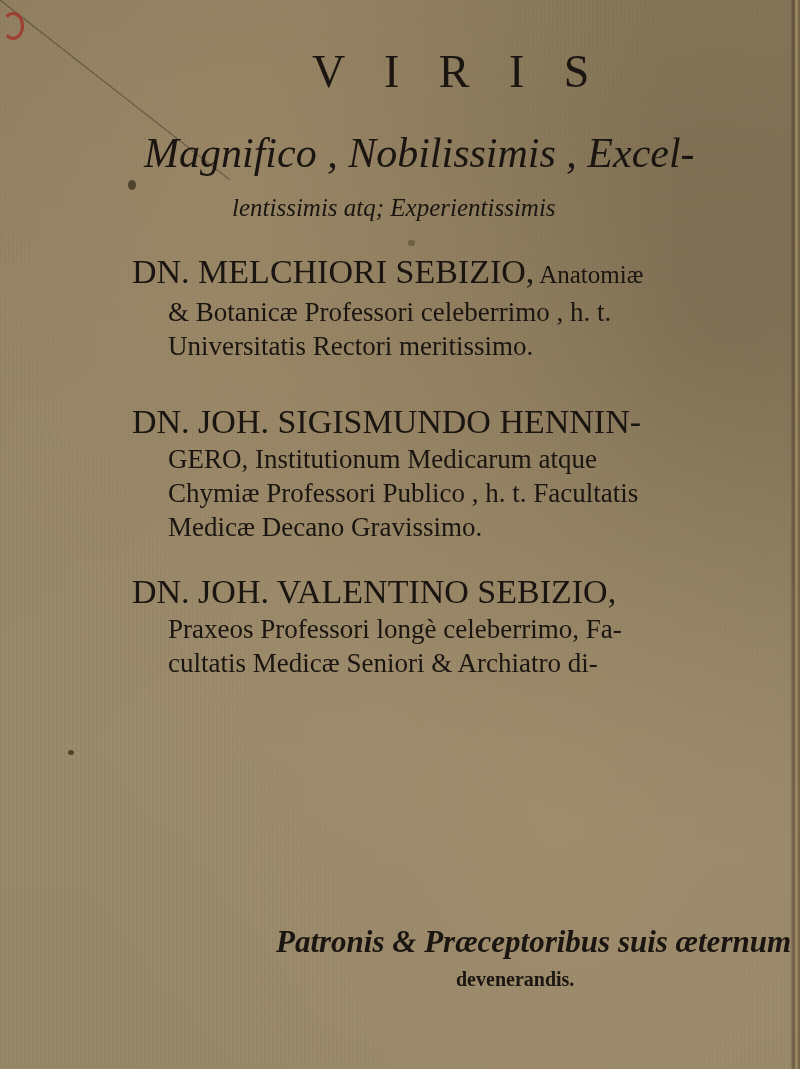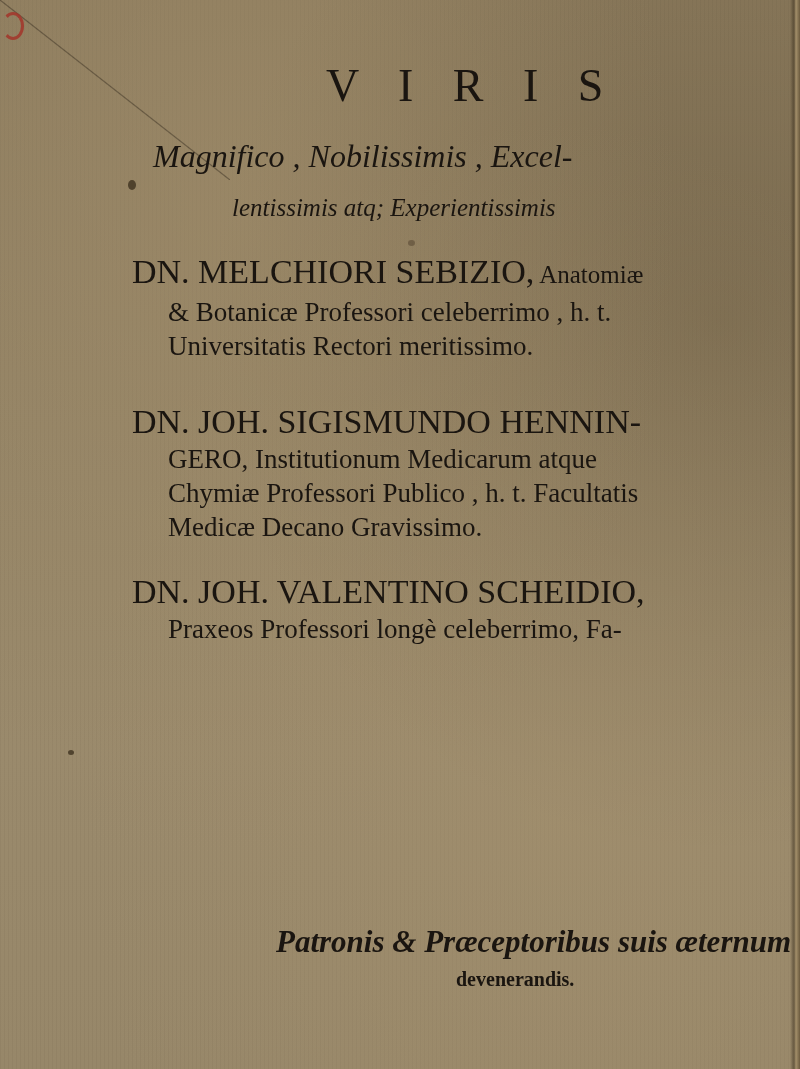--- a/index.html
+++ b/index.html
@@ -58,31 +58,31 @@
       background: rgba(50,38,22,0.7);
     }
 
     .title {
       position: absolute;
       left: 312px;
       top: 45px;
       font-size: 46px;
       letter-spacing: 14px;
       font-weight: normal;
-      margin: 14px;
+      margin: 0;
       text-align: center;
     }
     .dedication-line1 {
       position: absolute;
       left: 140px;
       top: 125px;
       font-style: italic;
-      font-size: 32px;
+      font-size: 42px;
       white-space: nowrap;
-      margin: 13px;
+      margin: 4px;
     }
     .dedication-line2 {
       position: absolute;
       left: 220px;
       top: 182px;
       font-style: italic;
       font-size: 25px;
       white-space: nowrap;
       margin: 12px;
     }
@@ -155,19 +155,20 @@
   </div>
 
   <div class="entry entry-2">
     <div class="name-line"><span>DN. JOH. SIGISMUNDO HENNIN-</span></div>
     <div class="desc-line">GERO, Institutionum Medicarum atque</div>
     <div class="desc-line">Chymiæ Professori Publico , h. t. Facultatis</div>
     <div class="desc-line">Medicæ Decano Gravissimo.</div>
   </div>
 
   <div class="entry entry-3">
-    <div class="name-line"><span>DN. JOH. VALENTINO SCHEIDIO,</span></div>
+    <div class="name-line"><span>DN. JOH. VALENTINO SEBIZIO,</span></div>
     <div class="desc-line">Praxeos Professori longè celeberrimo, Fa-</div>
+    <div class="desc-line">cultatis Medicæ Seniori &amp; Archiatro di-</div>
   </div>
 
   <p class="closing">Patronis &amp; Præceptoribus suis æternum</p>
   <p class="closing-line2">devenerandis.</p>
 </div>
 
 </body></html>

